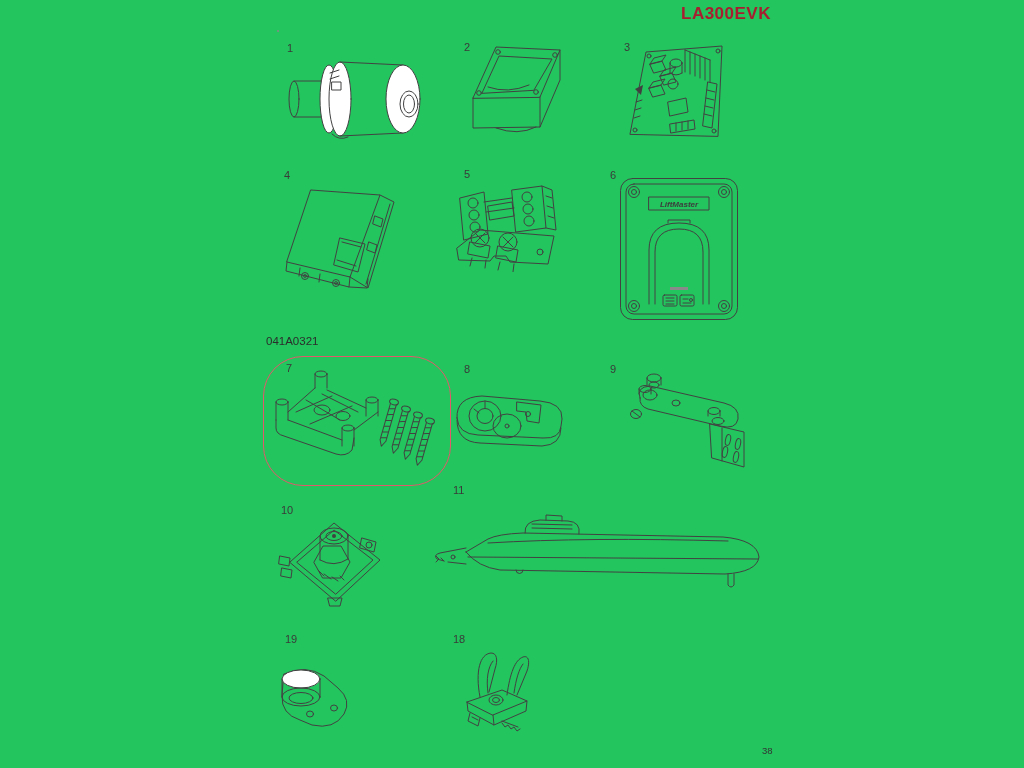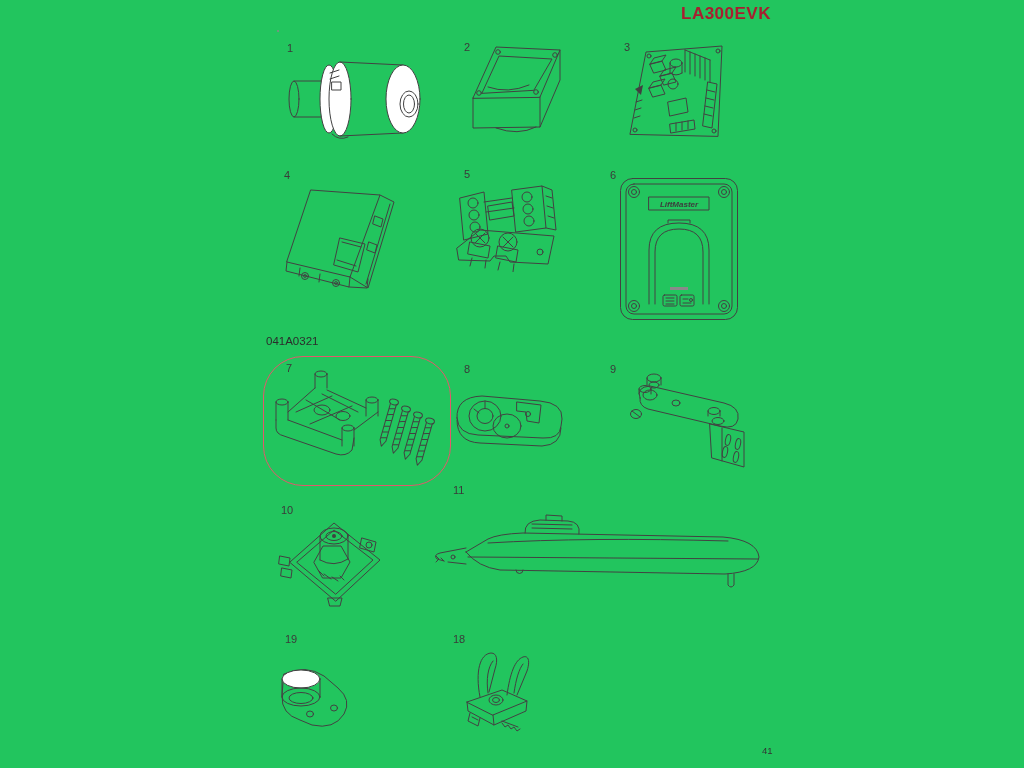--- a/index.html
+++ b/index.html
@@ -37,21 +37,21 @@
   .draw text{fill:#3d3d3d;stroke:none;font-family:"Liberation Sans",sans-serif;font-weight:bold;}
 </style>
 </head>
 <body>
 
 <div id="canvas">
 
   <div class="title">LA300EVK</div>
   <div class="stray-dot"></div>
   <div class="group-label">041A0321</div>
-  <div class="pagenum">41</div>
+  <div class="pagenum">38</div>
 
   <div class="highlight"></div>
 
   <div class="plabel" style="left:287px;top:42px">1</div>
   <div class="plabel" style="left:464px;top:41px">2</div>
   <div class="plabel" style="left:624px;top:41px">3</div>
   <div class="plabel" style="left:284px;top:169px">4</div>
   <div class="plabel" style="left:464px;top:168px">5</div>
   <div class="plabel" style="left:610px;top:169px">6</div>
   <div class="plabel" style="left:286px;top:362px">7</div>

